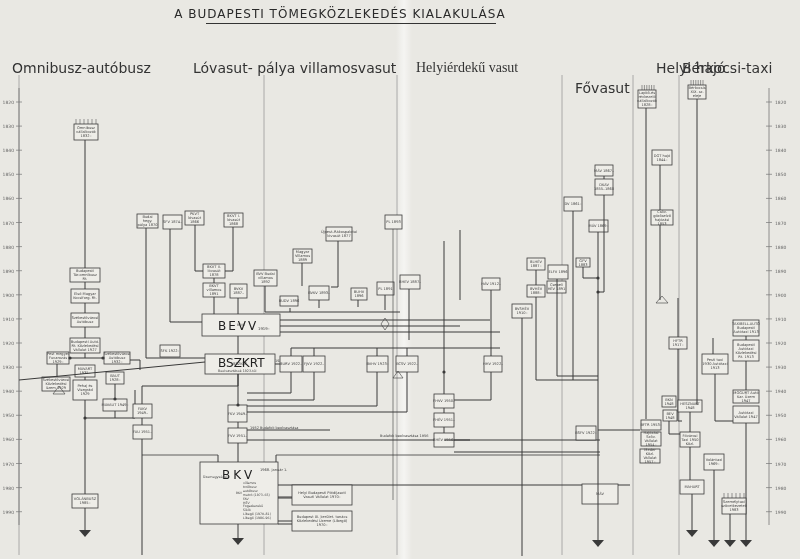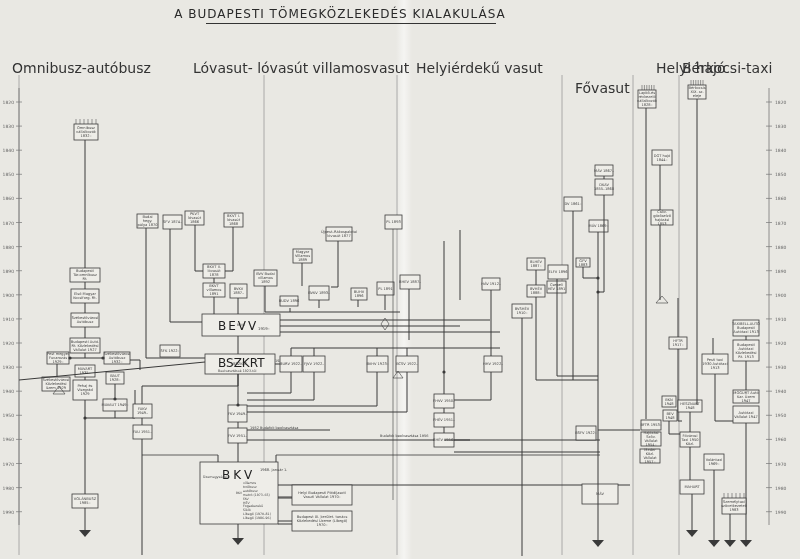--- a/index.html
+++ b/index.html
@@ -17,22 +17,22 @@
 </head>
 <body>
 
 <div id="stage">
   <div class="fold"></div>
 
   <div class="title">A BUDAPESTI TÖMEGKÖZLEKEDÉS KIALAKULÁSA</div>
   <div class="title-underline" style="left:206px;width:290px;"></div>
 
   <div class="col-head" style="left:12px;">Omnibusz-autóbusz</div>
-  <div class="col-head" style="left:193px;">Lóvasut- lóvasút villamosvasut</div>
-  <div class="col-head" style="left:416px;">Helyiérdekű vasut</div>
+  <div class="col-head" style="left:193px;">Lóvasut- pálya villamosvasut</div>
+  <div class="col-head" style="left:416px;font-family:Liberation Serif, serif;">Helyiérdekű vasut</div>
   <div class="col-head" style="left:575px;margin-top:20px;">Fővasut</div>
   <div class="col-head" style="left:656px;">Helyi hajó</div>
   <div class="col-head" style="left:682px;">Bérkocsi-taxi</div>
 
   <svg id="diag" width="800" height="559" style="position:absolute;left:0;top:0;">
       <line x1="264" y1="75" x2="264" y2="555" stroke="#9a9a9a" stroke-width="0.8"></line>
       <line x1="397" y1="75" x2="397" y2="555" stroke="#9a9a9a" stroke-width="0.8"></line>
       <line x1="562" y1="75" x2="562" y2="555" stroke="#9a9a9a" stroke-width="0.8"></line>
       <line x1="633" y1="75" x2="633" y2="555" stroke="#9a9a9a" stroke-width="0.8"></line>
       <line x1="679" y1="75" x2="679" y2="555" stroke="#9a9a9a" stroke-width="0.8"></line>

